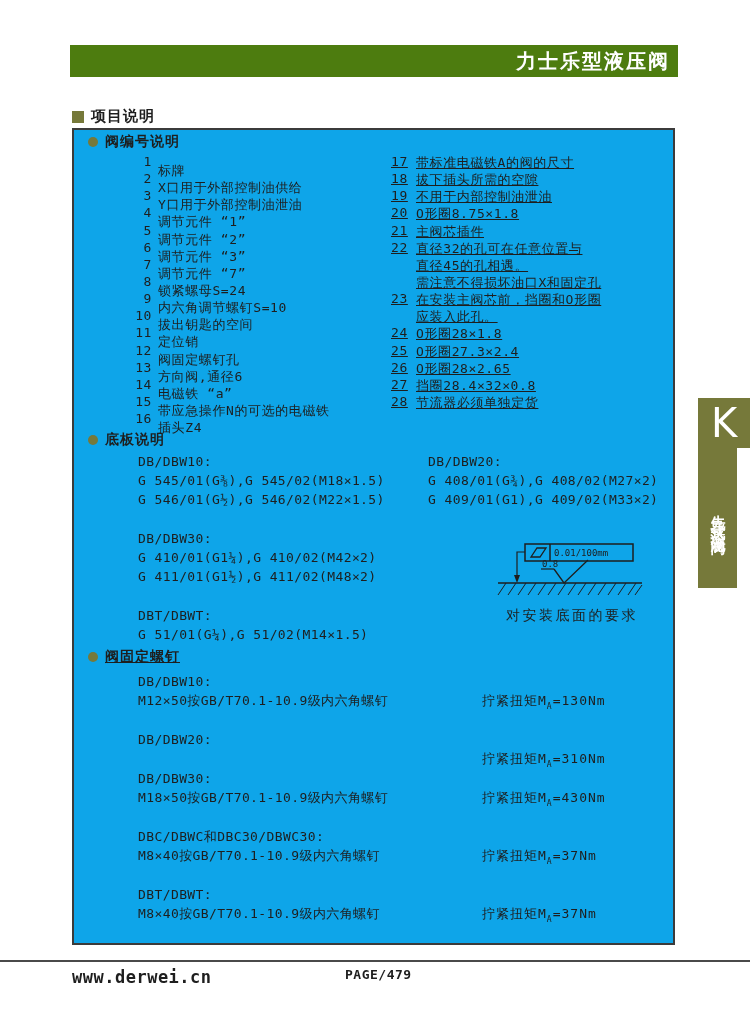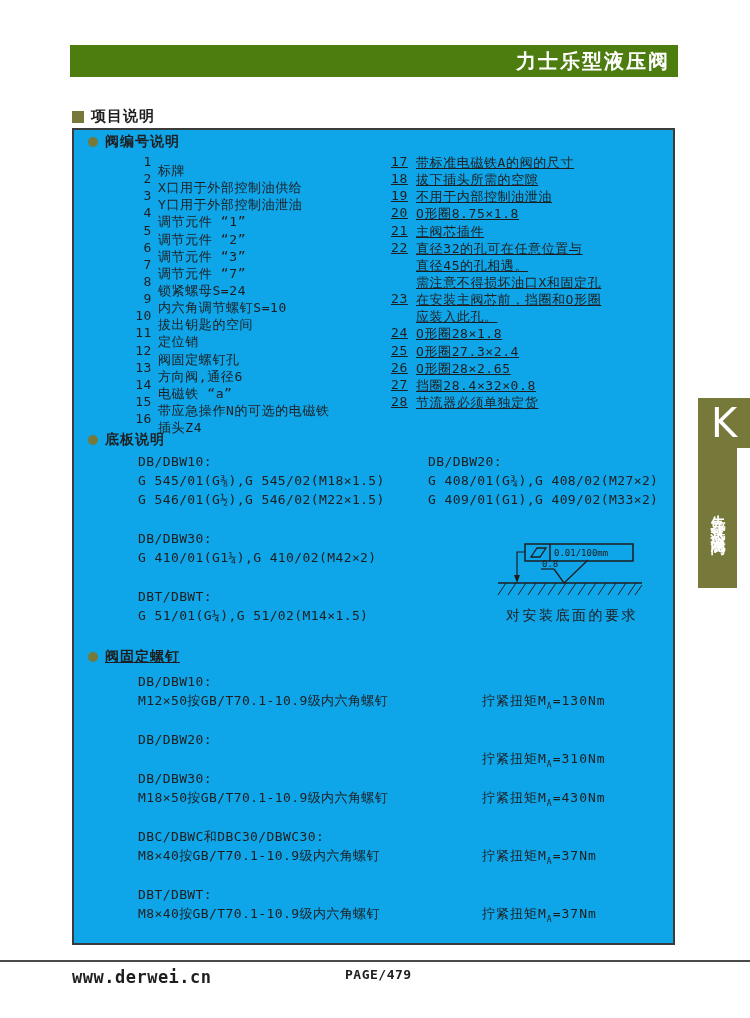--- a/index.html
+++ b/index.html
@@ -232,20 +232,21 @@
     </div>
     <div id="bp-left" class="bp-col">
         <div class="bp-block">
           <div class="bp-title">DB/DBW10:</div>
           <div class="bp-line">G 545/01(G⅜),G 545/02(M18×1.5)</div>
           <div class="bp-line">G 546/01(G½),G 546/02(M22×1.5)</div>
         </div>
         <div class="bp-block">
           <div class="bp-title">DB/DBW30:</div>
           <div class="bp-line">G 410/01(G1¼),G 410/02(M42×2)</div>
+          <div class="bp-line">G 411/01(G1½),G 411/02(M48×2)</div>
         </div>
         <div class="bp-block">
           <div class="bp-title">DBT/DBWT:</div>
           <div class="bp-line">G 51/01(G¼),G 51/02(M14×1.5)</div>
         </div>
       </div>
     <div id="bp-right" class="bp-col">
         <div class="bp-block">
           <div class="bp-title">DB/DBW20:</div>
           <div class="bp-line">G 408/01(G¾),G 408/02(M27×2)</div>

